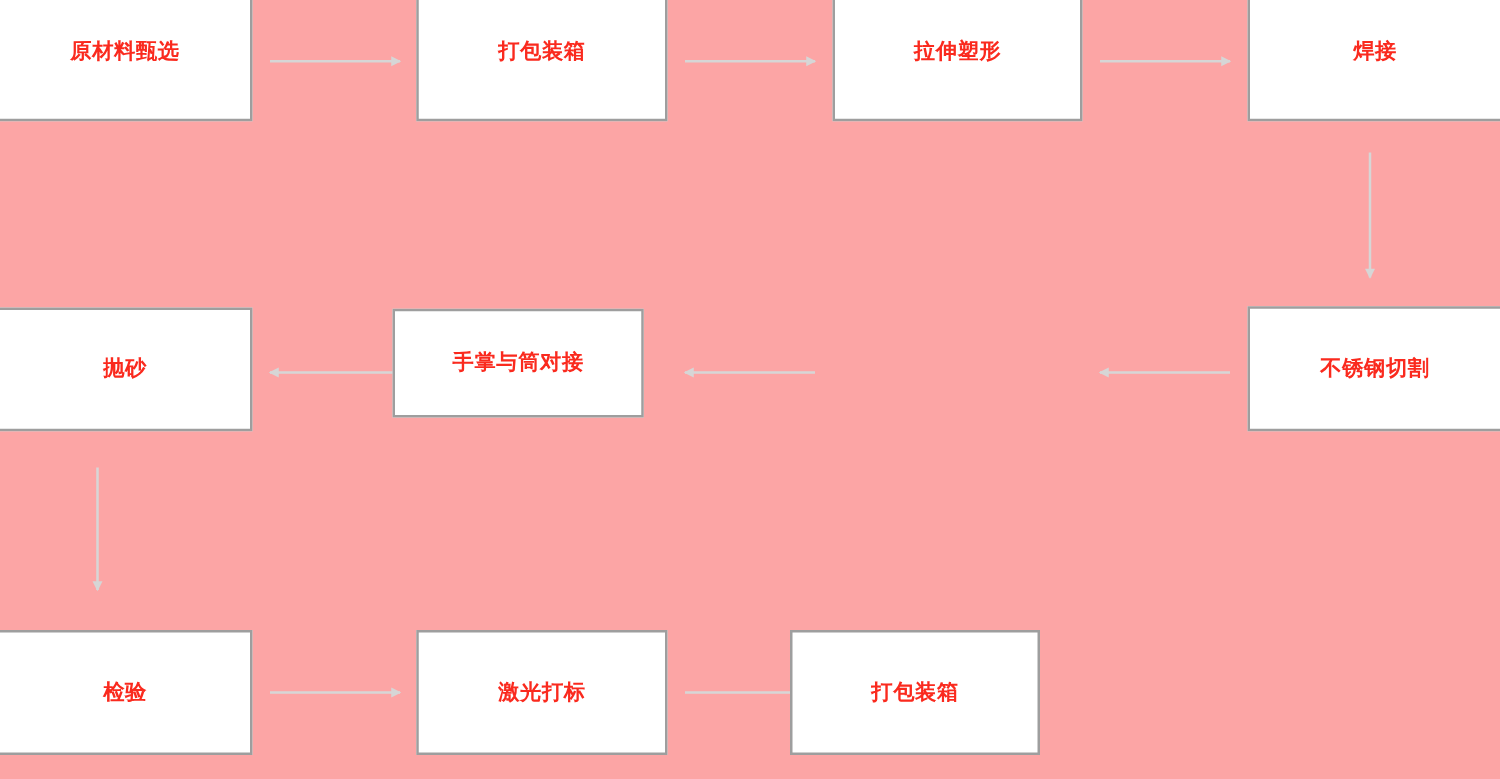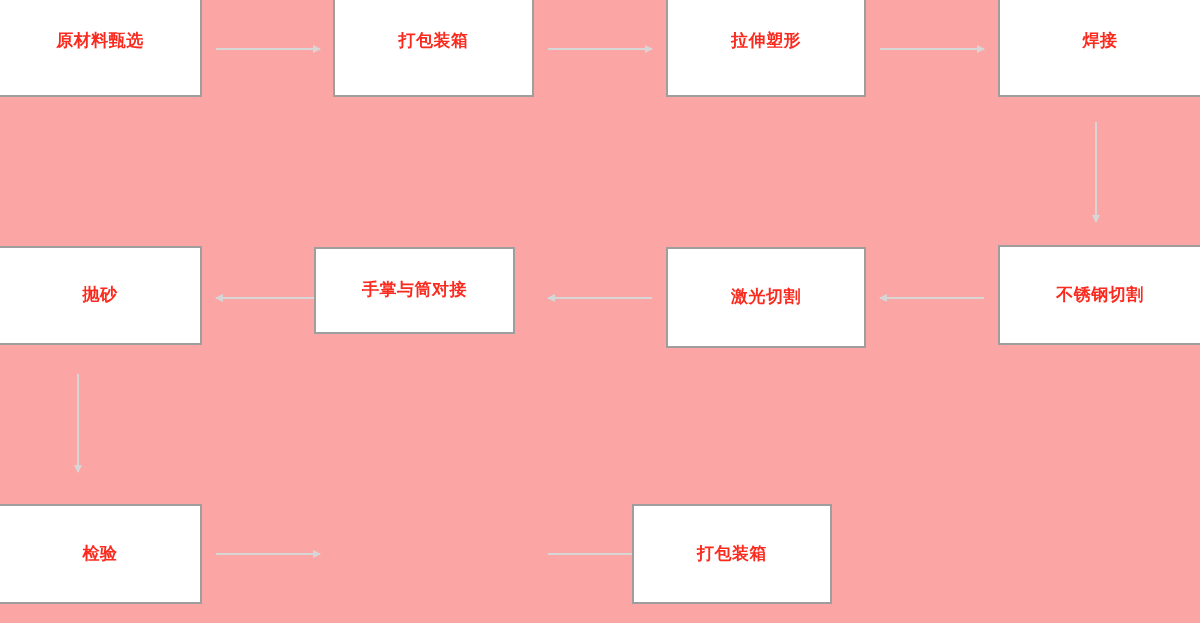--- a/index.html
+++ b/index.html
@@ -143,25 +143,25 @@
     </div>
     <div class="node" style="left: 998px; top: -14px; width: 204px; height: 111px;">
       <span class="node-label">焊接</span>
     </div>
     <div class="node" style="left: -2px; top: 246px; width: 204px; height: 99px;">
       <span class="node-label">抛砂</span>
     </div>
     <div class="node" style="left: 314px; top: 247px; width: 201px; height: 87px;">
       <span class="node-label">手掌与筒对接</span>
     </div>
-    <div class="node" style="left: 666px; top: 247px; width: 200px; height: 101px;">
-      <span class="node-label">激光切割</span>
-    </div>
     <div class="node" style="left: 998px; top: 245px; width: 204px; height: 100px;">
       <span class="node-label">不锈钢切割</span>
     </div>
     <div class="node" style="left: -2px; top: 504px; width: 204px; height: 100px;">
       <span class="node-label">检验</span>
+    </div>
+    <div class="node" style="left: 333px; top: 504px; width: 201px; height: 100px;">
+      <span class="node-label">激光打标</span>
     </div>
     <div class="node" style="left: 632px; top: 504px; width: 200px; height: 100px;">
       <span class="node-label">打包装箱</span>
     </div>
   </div>
 
 </body></html>

